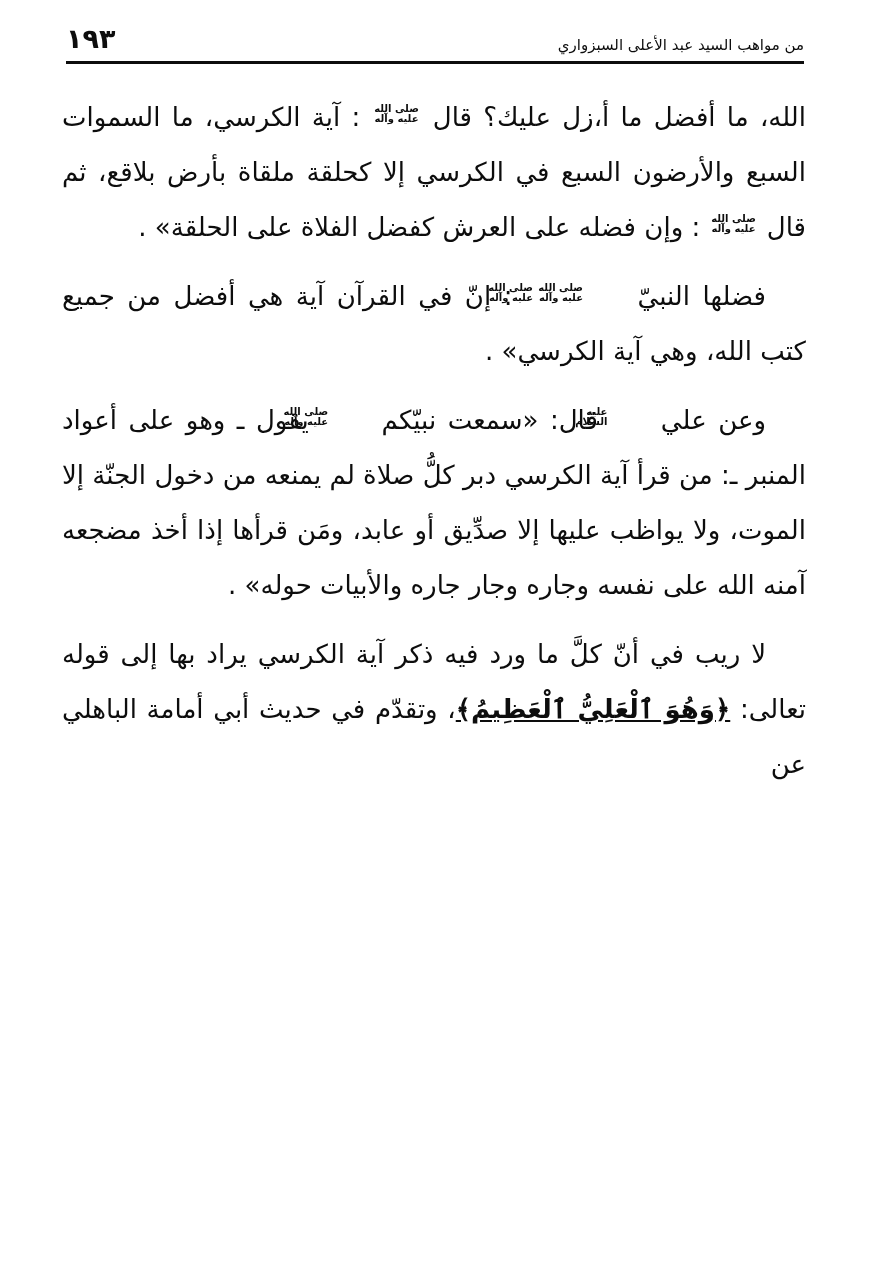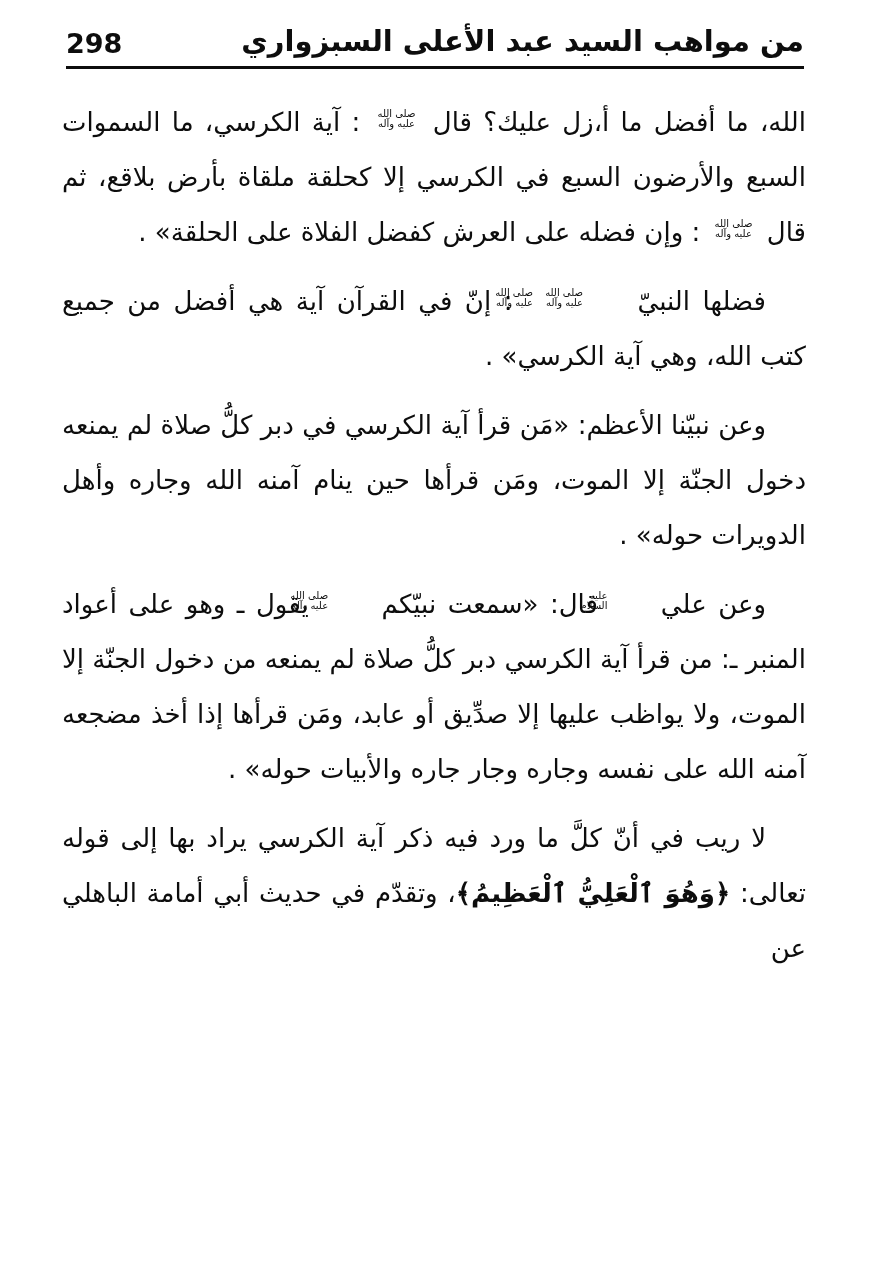--- a/index.html
+++ b/index.html
@@ -26,22 +26,22 @@
   .running-header {
     margin: 24px 66px 0 66px;
     display: flex;
     flex-direction: row;
     justify-content: space-between;
     align-items: flex-end;
     border-bottom: 3px solid #0d0d0d;
     padding-bottom: 7px;
   }
   .header-title {
-    font-size: 29px;
-    font-weight: 700;
+    font-size: 15px;
+    font-weight: 400;
     letter-spacing: 0;
     line-height: 1.2;
   }
   .header-page-number {
     font-size: 27px;
     font-weight: 700;
     line-height: 1.1;
   }
   
   .page-body {
@@ -55,57 +55,57 @@
     margin: 0 0 14px 0;
   }
   .para.indent {
     text-indent: 40px;
   }
   .bold-run {
     font-weight: 700;
   }
   .quran-run {
     font-weight: 700;
+    text-decoration: underline;
   }
   .section-heading {
     font-size: 29px;
     font-weight: 700;
     text-align: right;
     margin: 10px 0 12px 0;
     line-height: 44px;
   }
   
   .hon {
     display: inline-block;
     text-align: center;
-    font-weight: 400;
+    font-weight: 700;
     vertical-align: middle;
     transform: translateY(-4px);
     margin: 0 2px;
   }
   .hon span {
     display: block;
     font-size: 10px;
     line-height: 10px;
     white-space: nowrap;
   }
   .hon.pbuh { width: 46px; }
   .hon.as   { width: 36px; }
 </style>
 </head>
 <body>
 
 <div class="page">
 
   <div class="running-header">
     <div class="header-title">من مواهب السيد عبد الأعلى السبزواري</div>
-    <div class="header-page-number">298</div>
+    <div class="header-page-number">١٩٣</div>
   </div>
 
   <main class="page-body">
       <p class="para"><span class="text-run">الله، ما أفضل ما أ،زل عليك؟ قال </span><span class="hon pbuh"><span>صلى الله</span><span>عليه وآله</span></span><span class="text-run"> : آية الكرسي، ما السموات السبع والأرضون السبع في الكرسي إلا كحلقة ملقاة بأرض بلاقع، ثم قال </span><span class="hon pbuh"><span>صلى الله</span><span>عليه وآله</span></span><span class="text-run"> : وإن فضله على العرش كفضل الفلاة على الحلقة» .</span></p>
       <p class="para indent"><span class="text-run">فضلها النبيّ </span><span class="hon pbuh"><span>صلى الله</span><span>عليه وآله</span></span><span class="hon pbuh"><span>صلى الله</span><span>عليه وآله</span></span><span class="text-run"> : إنّ في القرآن آية هي أفضل من جميع كتب الله، وهي آية الكرسي» .</span></p>
-      <p class="para indent"><span class="text-run">وعن نبيّنا الأعظم: «مَن قرأ آية الكرسي في دبر كلُّ صلاة لم يمنعه دخول الجنّة إلا الموت، ومَن قرأها حين ينام آمنه الله وجاره وأهل الدويرات حوله» .</span></p>
       <p class="para indent"><span class="text-run">وعن علي </span><span class="hon as"><span>عليه</span><span>السلام</span></span><span class="text-run"> قال: «سمعت نبيّكم </span><span class="hon pbuh"><span>صلى الله</span><span>عليه وآله</span></span><span class="text-run"> يقول ـ وهو على أعواد المنبر ـ: من قرأ آية الكرسي دبر كلُّ صلاة لم يمنعه من دخول الجنّة إلا الموت، ولا يواظب عليها إلا صدِّيق أو عابد، ومَن قرأها إذا أخذ مضجعه آمنه الله على نفسه وجاره وجار جاره والأبيات حوله» .</span></p>
       <p class="para indent"><span class="text-run">لا ريب في أنّ كلَّ ما ورد فيه ذكر آية الكرسي يراد بها إلى قوله تعالى: </span><span class="quran-run">﴿وَهُوَ ٱلْعَلِيُّ ٱلْعَظِيمُ﴾</span><span class="text-run">، وتقدّم في حديث أبي أمامة الباهلي عن</span></p>
     </main>
 
 </div>
 
 </body></html>

